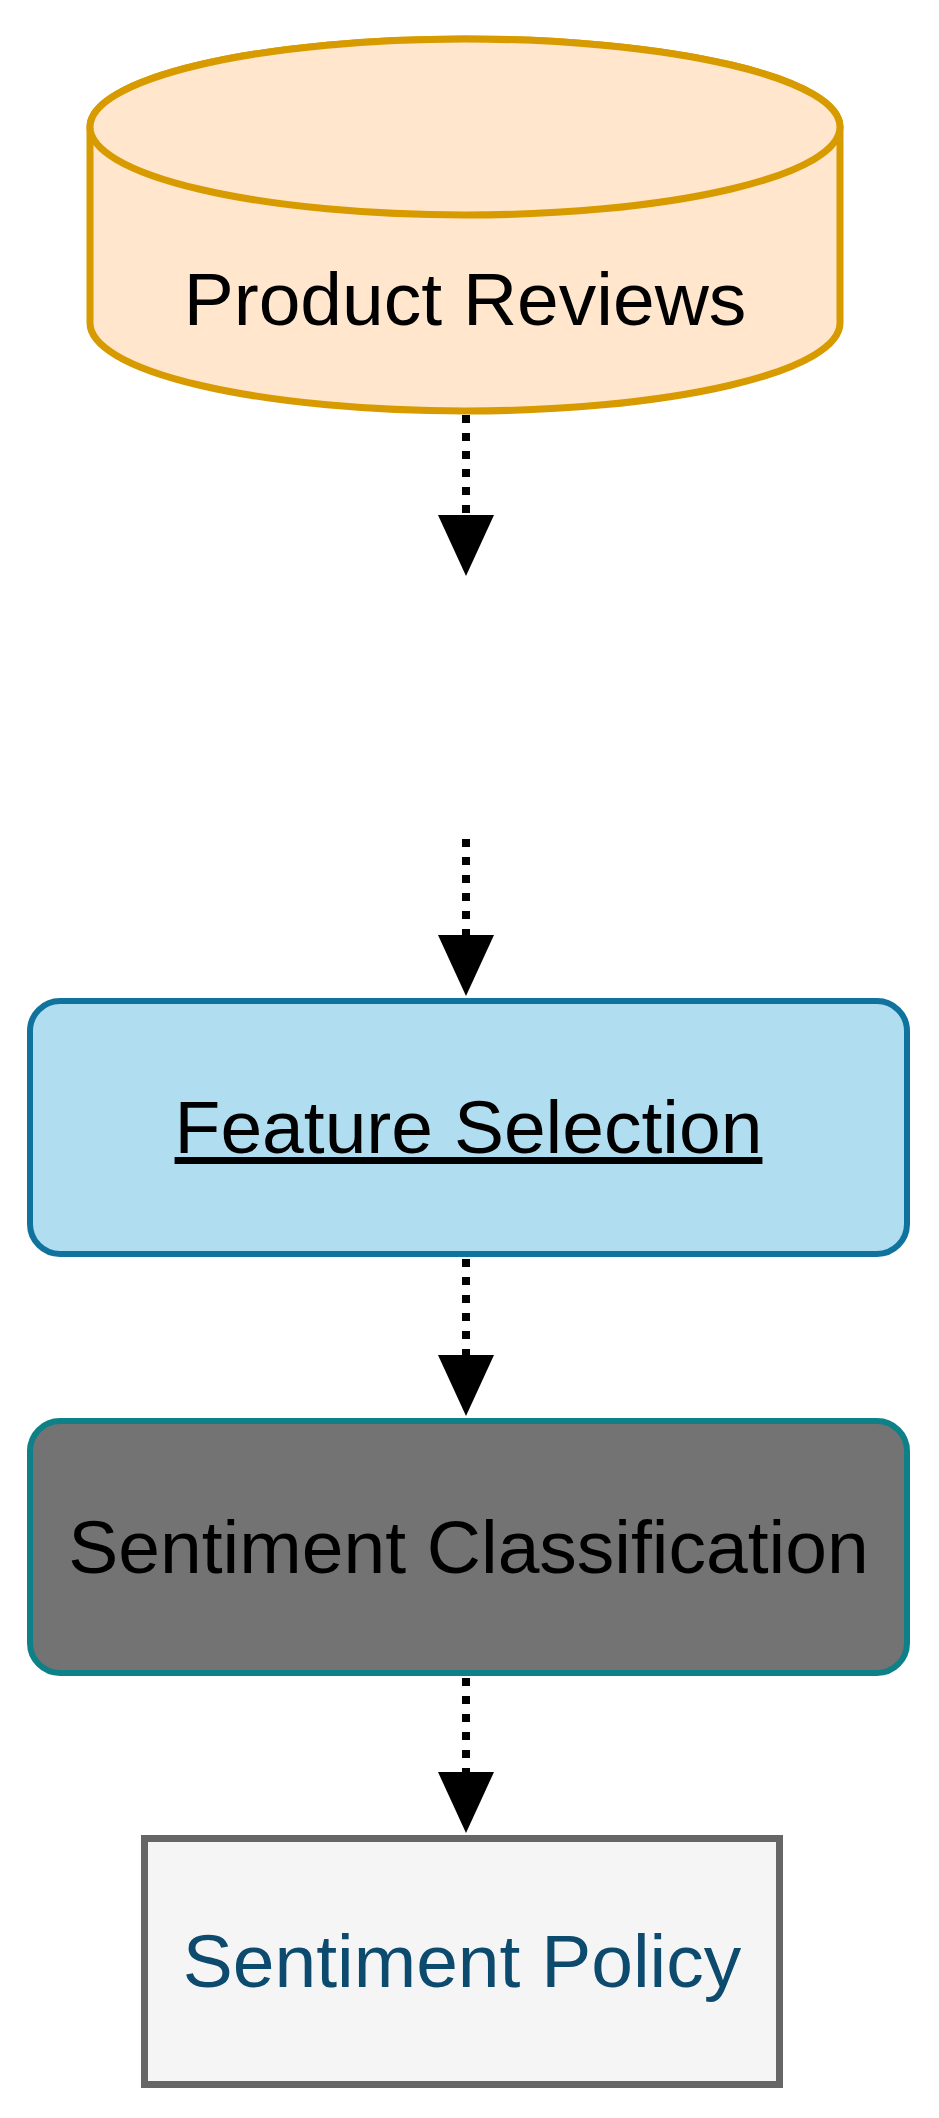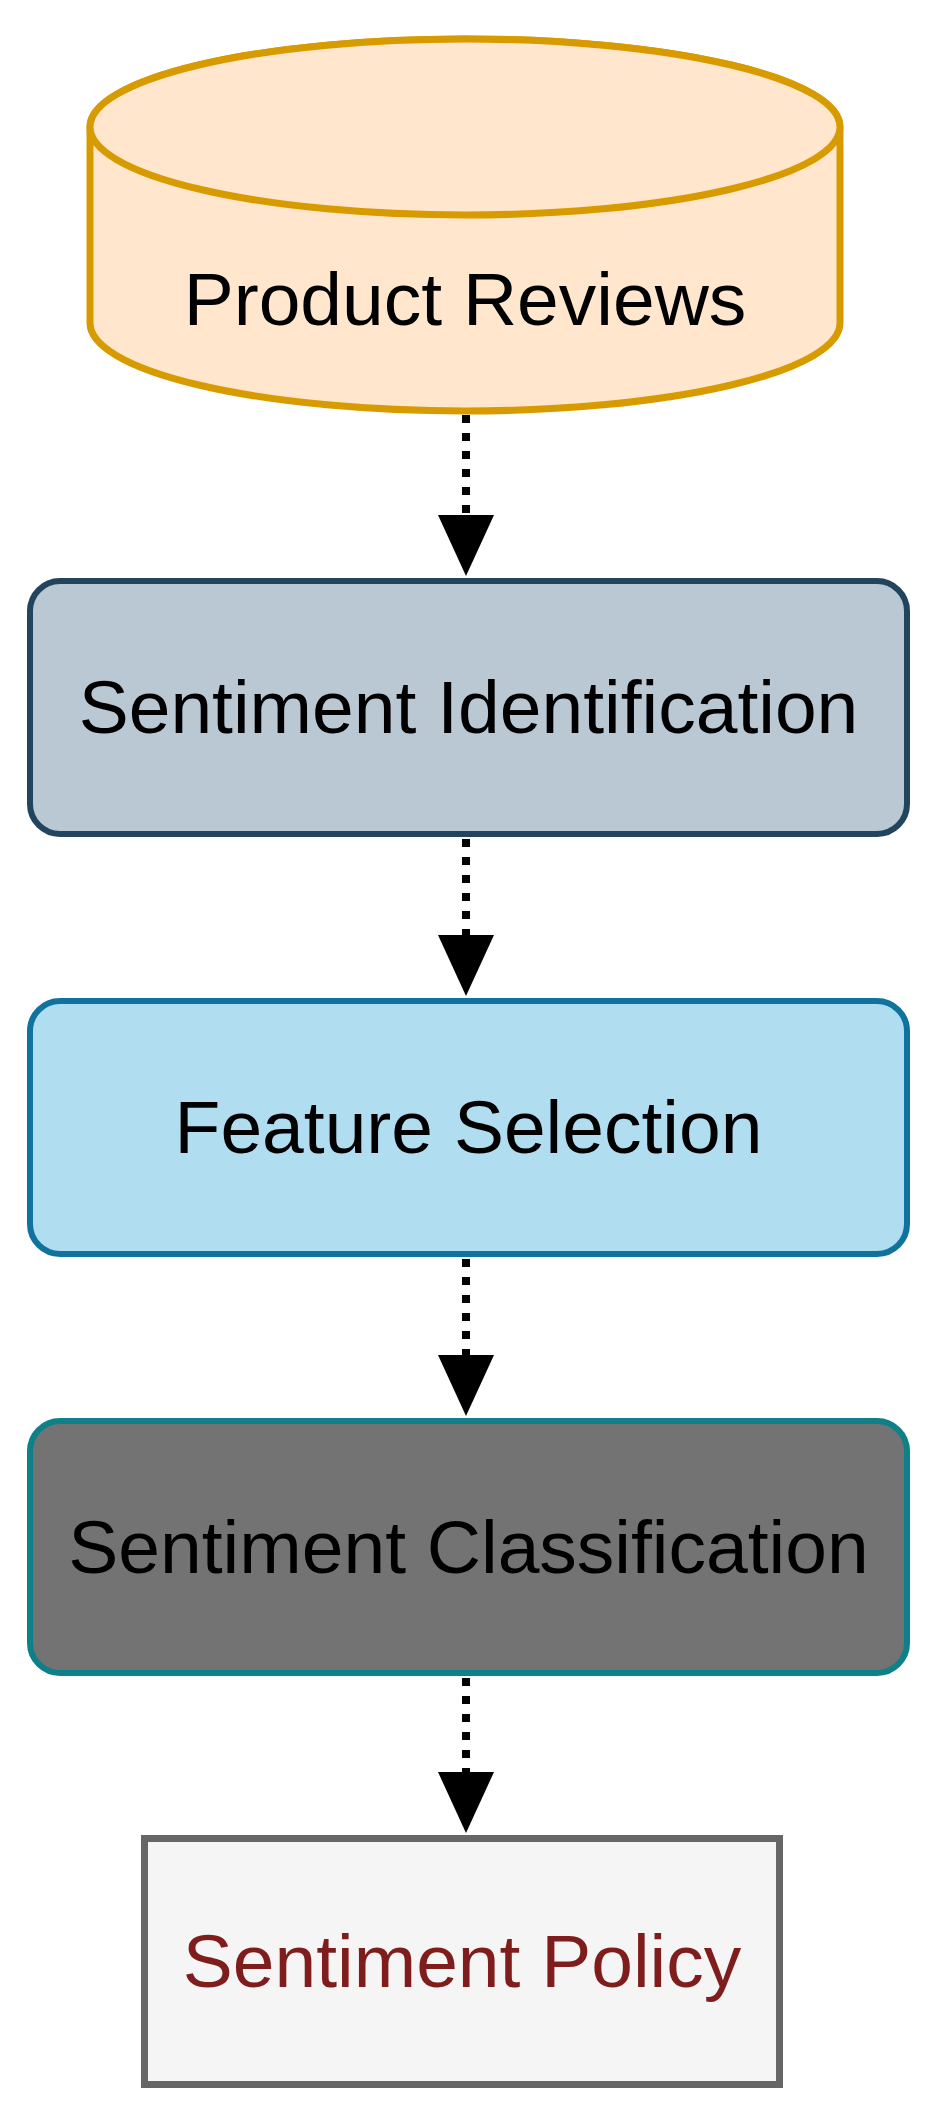--- a/index.html
+++ b/index.html
@@ -27,30 +27,30 @@
   .proc {
     left: 27px; width: 883px; height: 259px;
     border-radius: 33px;
     border-style: solid; border-width: 6px;
     display: flex; align-items: center; justify-content: center;
   }
   .proc .label, .rect .label {
     font-size: 75px; line-height: 75px; color: #000000; white-space: nowrap;
   }
   .proc-1 { top: 578px;  background: #BAC8D3; border-color: #23445D; }
-  .proc-2 { top: 998px;  background: #B1DDF0; border-color: #10739E; }
+  .proc-2 { top: 998px;  background: #B1DDF0; border-color: #10739E; text-decoration: underline; }
   .proc-3 { top: 1418px; background: #737373; border-color: #0E8088; height: 258px; }
 
   
   .rect {
     left: 141px; top: 1835px; width: 642px; height: 253px;
     background: #F5F5F5; border: 7px solid #666666;
     display: flex; align-items: center; justify-content: center;
   }
-  .rect .label { color: #7f1d1d; }
+  .rect .label { color: #0c4a6e; }
 
   
   .arrow { position: absolute; left: 434px; width: 64px; display: block; }
   .arrow-1 { top: 413px; height: 165px; }
   .arrow-2 { top: 837px; height: 161px; }
   .arrow-3 { top: 1257px; height: 161px; }
   .arrow-4 { top: 1676px; height: 159px; }
 </style>
 </head>
 <body>
@@ -63,23 +63,20 @@
       <ellipse cx="379" cy="92" rx="375" ry="88" fill="#FFE6CC" stroke="#D79B00" stroke-width="7"></ellipse>
     </svg>
     <div class="cyl-label">Product Reviews</div>
   </div>
 
   <svg class="arrow arrow-1" viewBox="0 0 64 165" preserveAspectRatio="none" aria-hidden="true">
     <line x1="32" y1="2" x2="32" y2="104" stroke="#000000" stroke-width="8" stroke-dasharray="8 10"></line>
     <polygon points="4,102 60,102 32,163" fill="#000000"></polygon>
   </svg>
 
-  <div class="node proc proc-1">
-    <div class="label">Sentiment Identification</div>
-  </div>
 
   <svg class="arrow arrow-2" viewBox="0 0 64 161" preserveAspectRatio="none" aria-hidden="true">
     <line x1="32" y1="2" x2="32" y2="100" stroke="#000000" stroke-width="8" stroke-dasharray="8 10"></line>
     <polygon points="4,98 60,98 32,159" fill="#000000"></polygon>
   </svg>
 
   <div class="node proc proc-2">
     <div class="label">Feature Selection</div>
   </div>
 

